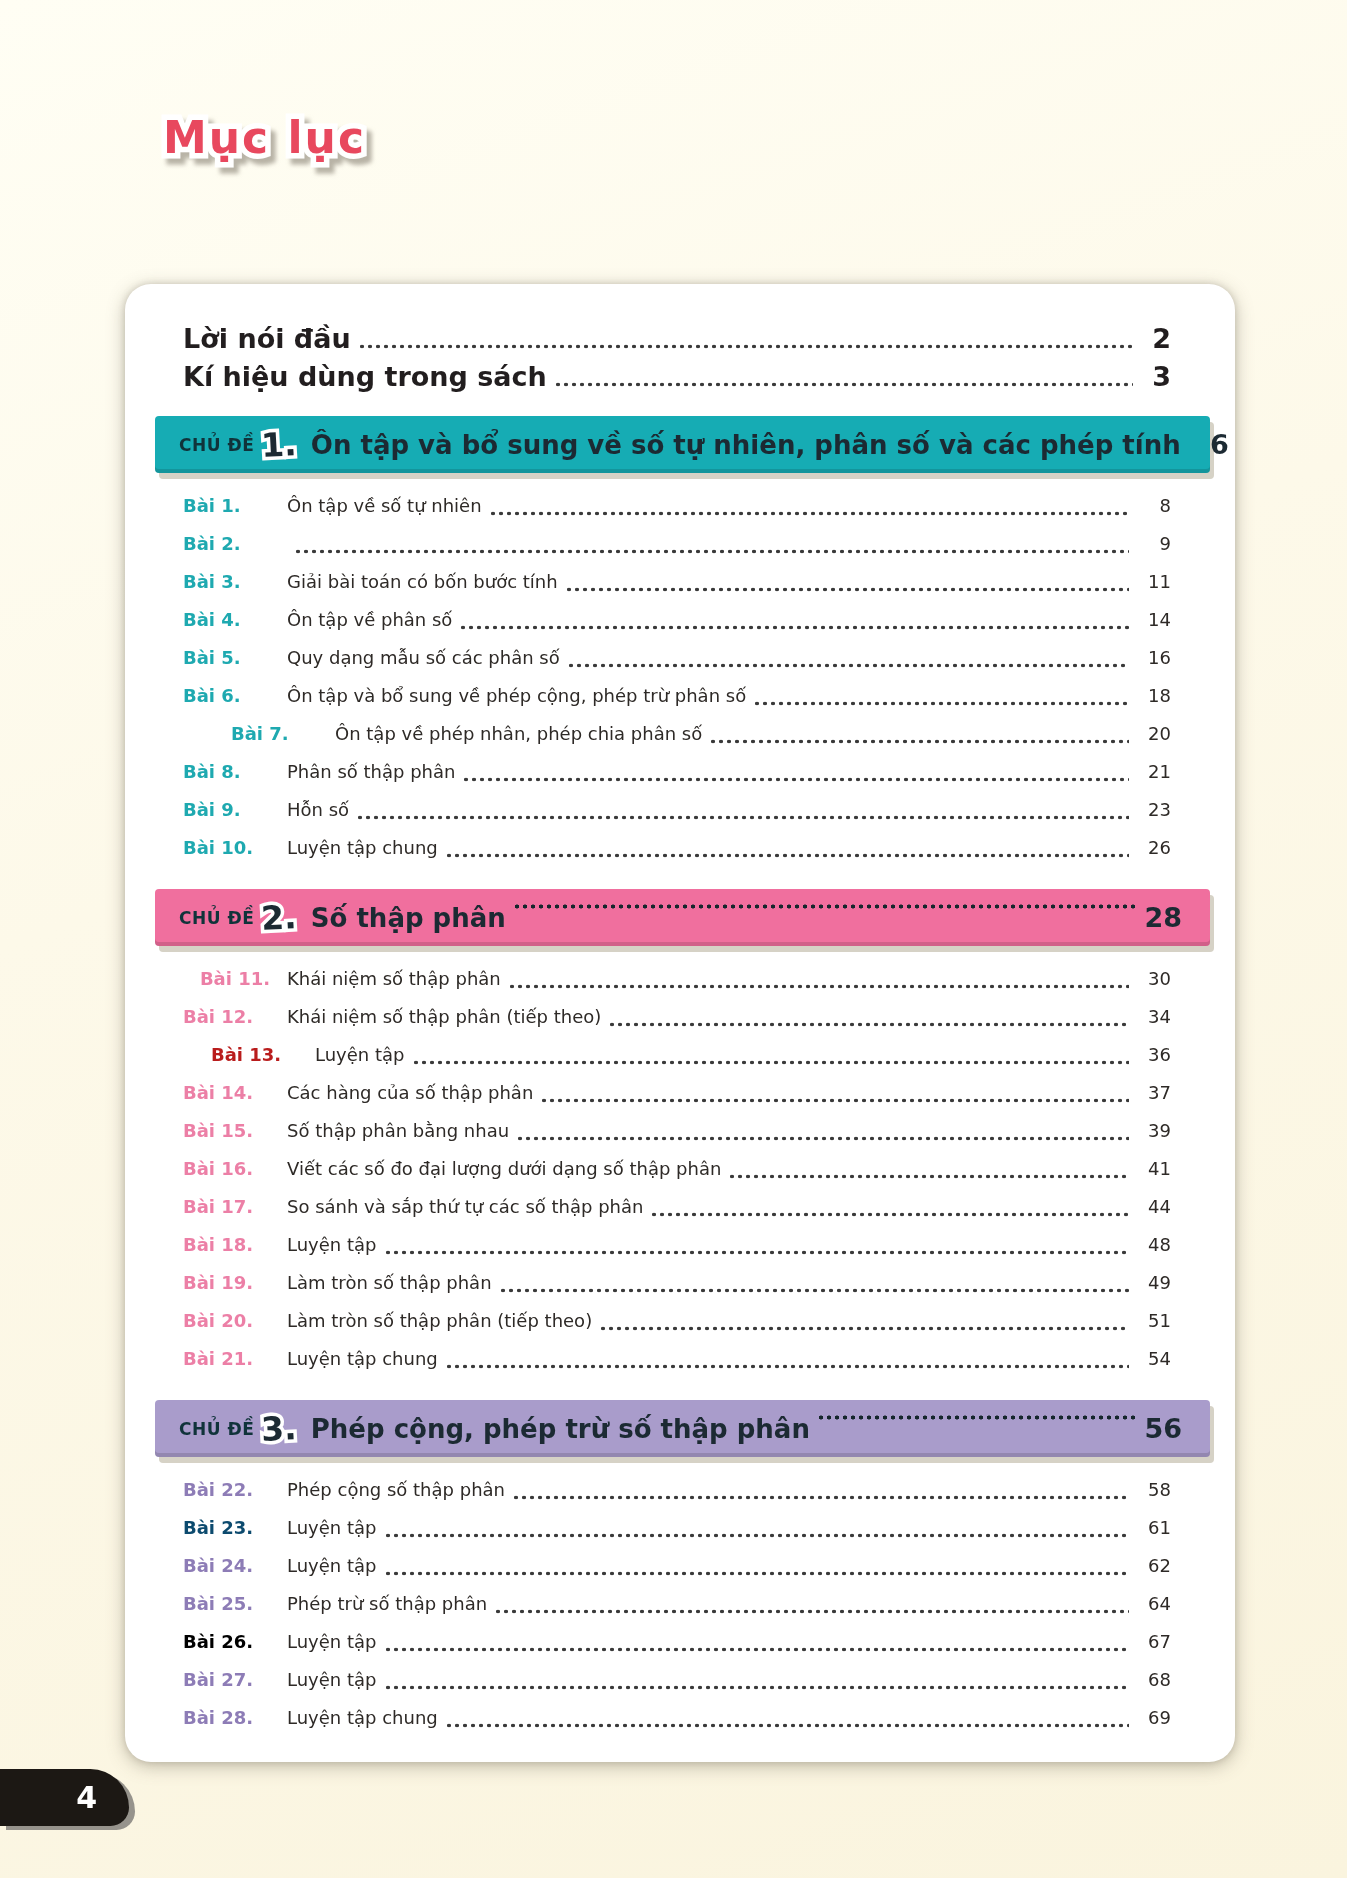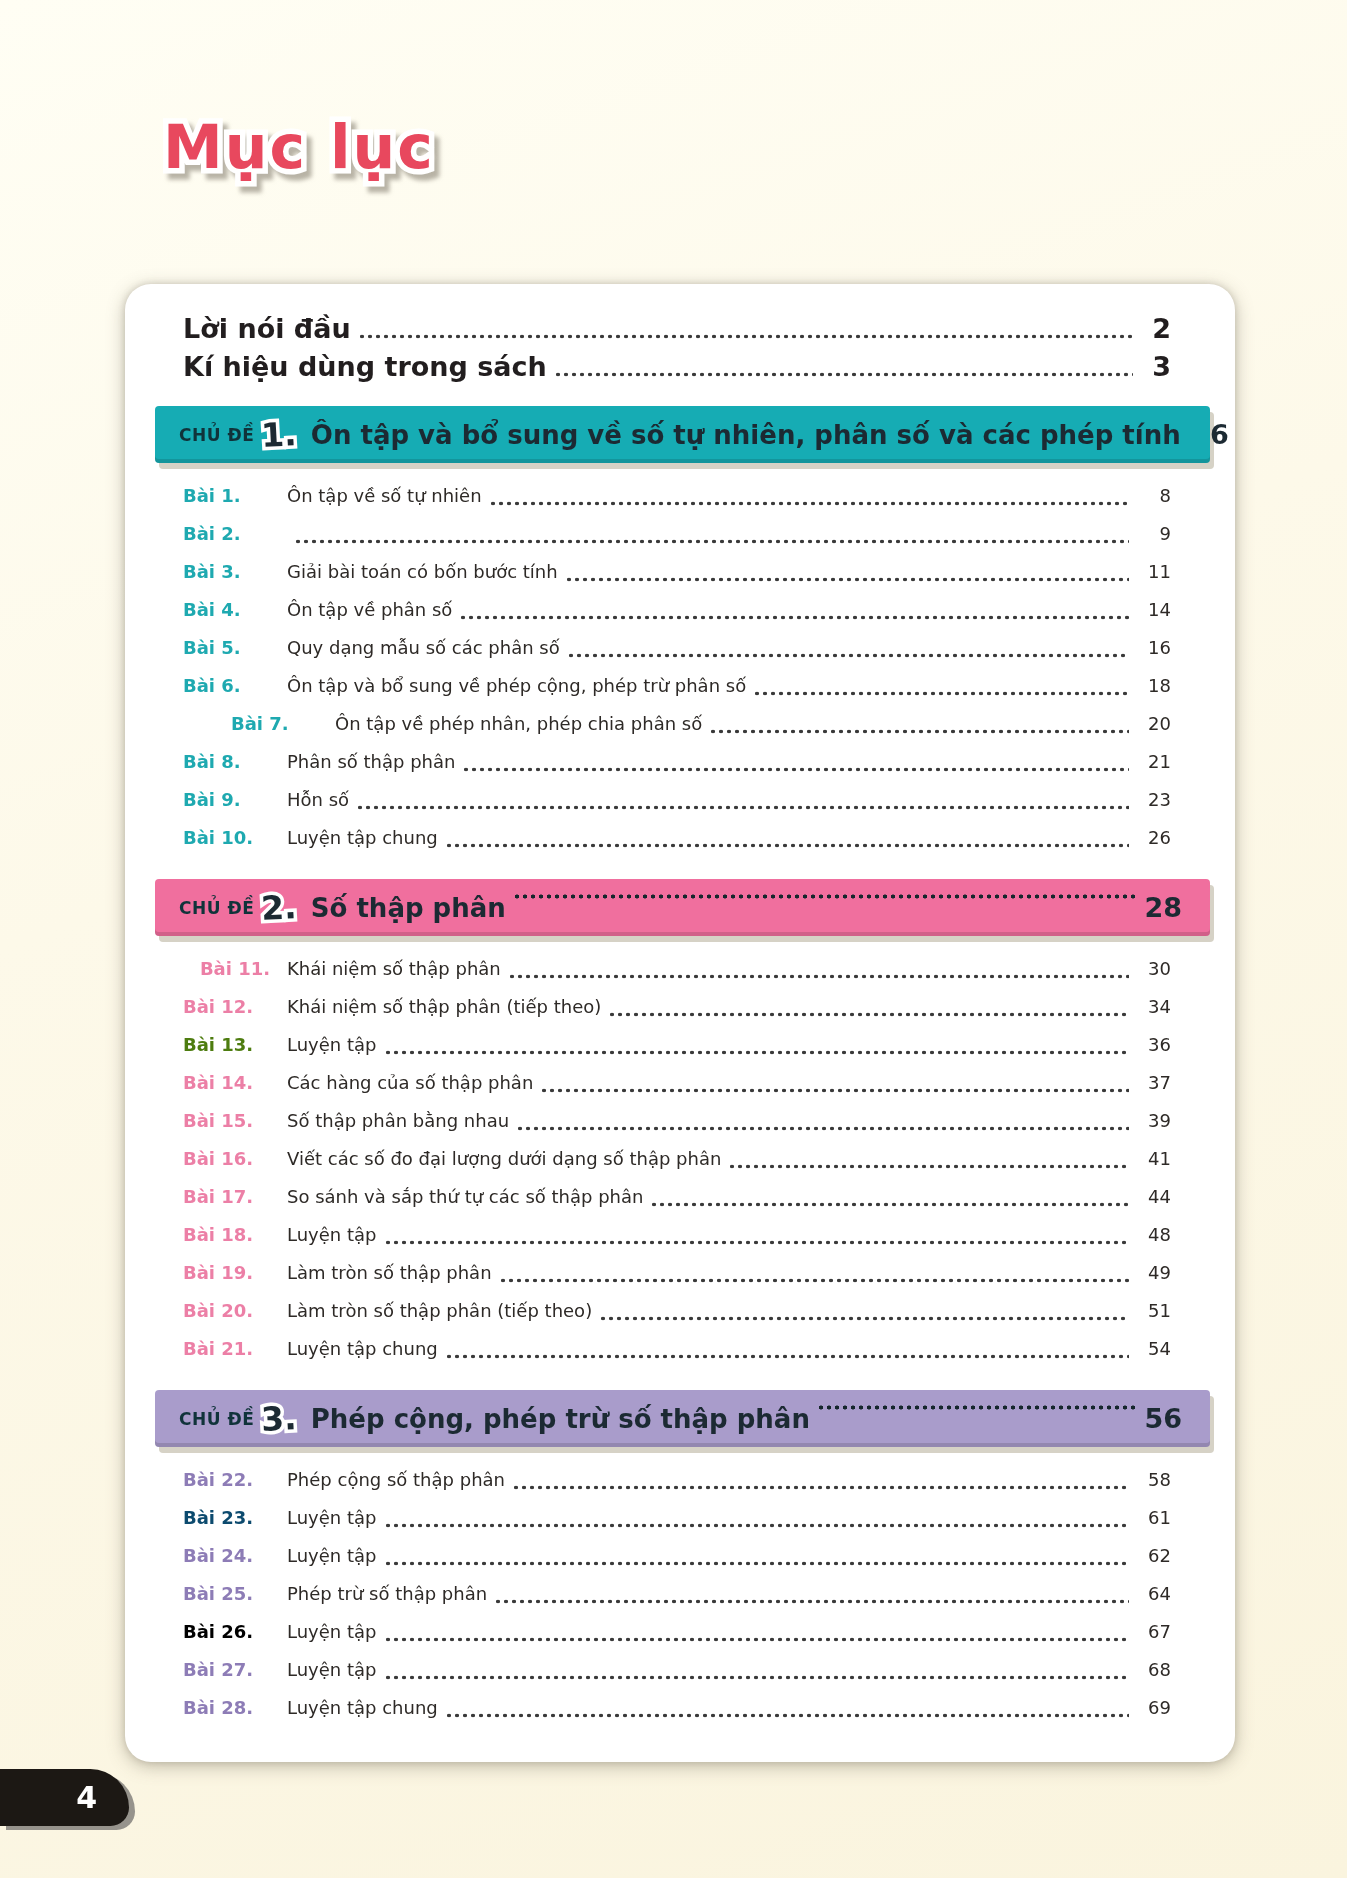--- a/index.html
+++ b/index.html
@@ -3,30 +3,30 @@
 <meta charset="utf-8">
 <style>
   html,body{margin:0;padding:0;}
   body{
     width:1347px;height:1878px;position:relative;overflow:hidden;
     background:linear-gradient(160deg,#fffef4 0%,#fdf9e9 40%,#faf4de 100%);
     font-family:"DejaVu Sans","Liberation Sans",sans-serif;
   }
   .page-title{
     position:absolute;left:163px;top:112px;
-    font-size:60px;font-weight:bold;letter-spacing:2px;
+    font-size:44px;font-weight:bold;letter-spacing:2px;
     color:#e8485e;
     -webkit-text-stroke:11px #ffffff;
     paint-order:stroke fill;
     filter:drop-shadow(5px 6px 2px rgba(125,118,104,.55));
   }
   .toc-card{
     position:absolute;left:125px;top:284px;width:1110px;height:1478px;
     background:#ffffff;border-radius:26px;box-sizing:border-box;
-    padding:20px 64px 0 58px;
+    padding:30px 64px 0 58px;
     box-shadow:0 4px 18px rgba(120,112,95,.45),0 0 6px rgba(120,112,95,.25);
   }
   .front-matter{margin:6px 0 20px;}
   .fm-row{display:flex;height:38px;line-height:38px;font-size:27px;font-weight:bold;color:#221e1f;}
   .fm-label{white-space:nowrap;}
   .leader{flex:1;position:relative;margin:0 8px 0 8px;min-width:0;}
   .leader::after{
     content:'';position:absolute;left:0;right:0;bottom:9px;height:5px;
     background-image:radial-gradient(circle at 3px 2.5px,#3a3a3a 1.7px,transparent 2.1px);
     background-size:8px 5px;background-repeat:repeat-x;
@@ -180,21 +180,21 @@
   </div>
 
   <div class="lesson-row">
     <span class="lesson-label" style="color: rgb(236, 127, 166);">Bài 12.</span>
     <span class="lesson-title">Khái niệm số thập phân (tiếp theo)</span>
     <span class="leader"></span>
     <span class="lesson-page">34</span>
   </div>
 
   <div class="lesson-row">
-    <span class="lesson-label" style="color: #4d7c0f;">Bài 13.</span>
+    <span class="lesson-label" style="color: #b91c1c; margin-left: 28px;">Bài 13.</span>
     <span class="lesson-title">Luyện tập</span>
     <span class="leader"></span>
     <span class="lesson-page">36</span>
   </div>
 
   <div class="lesson-row">
     <span class="lesson-label" style="color: rgb(236, 127, 166);">Bài 14.</span>
     <span class="lesson-title">Các hàng của số thập phân</span>
     <span class="leader"></span>
     <span class="lesson-page">37</span>

